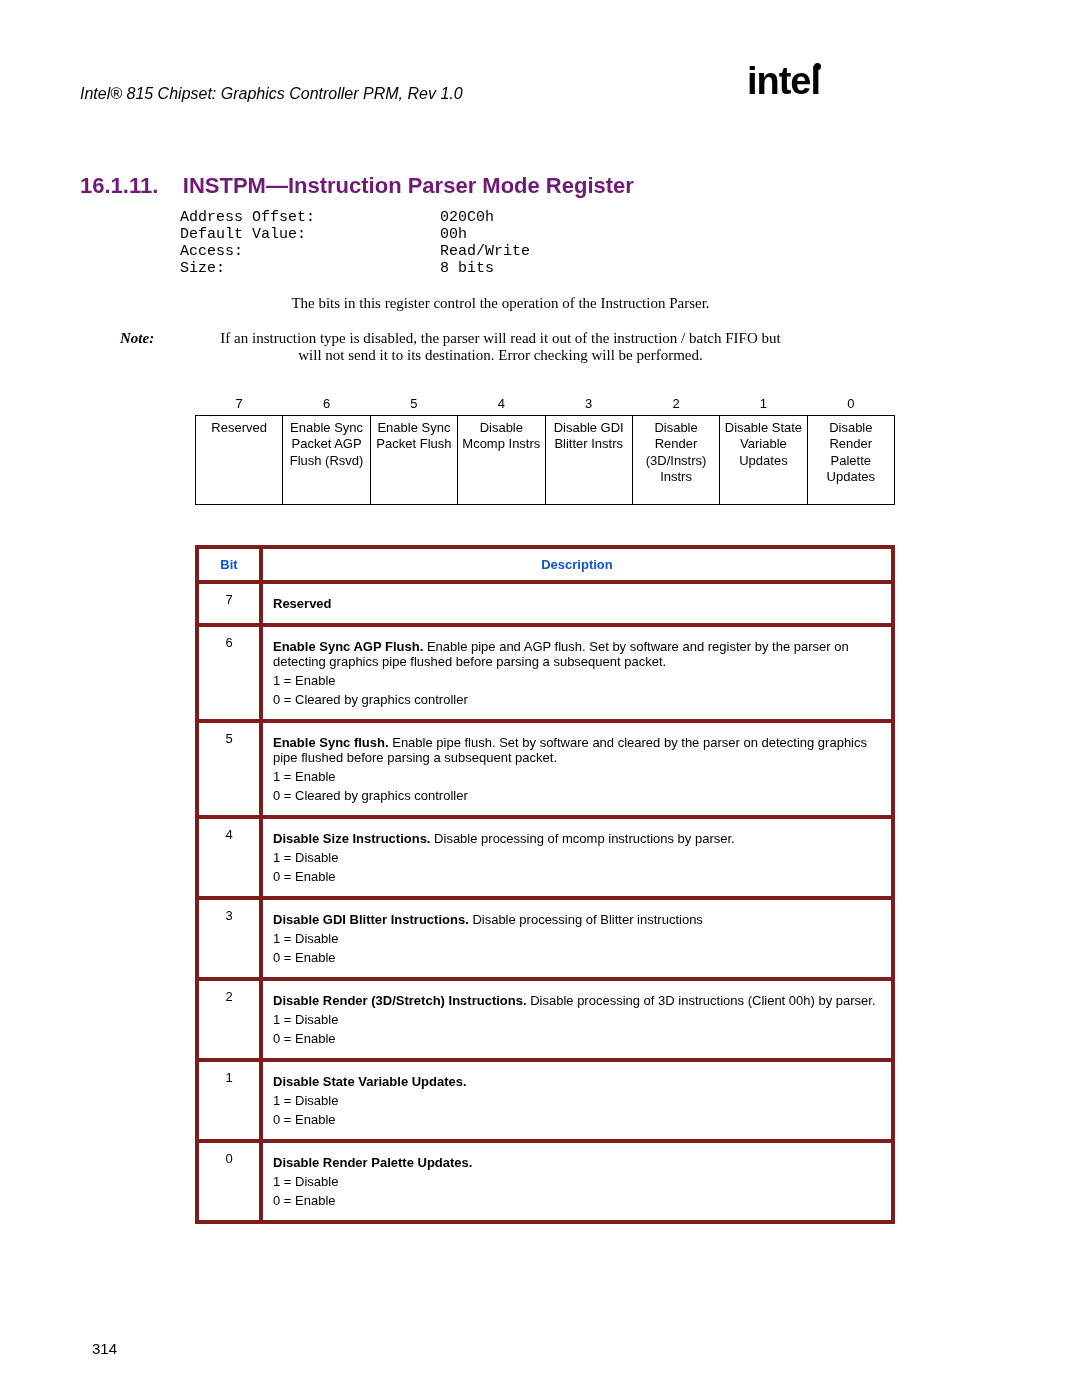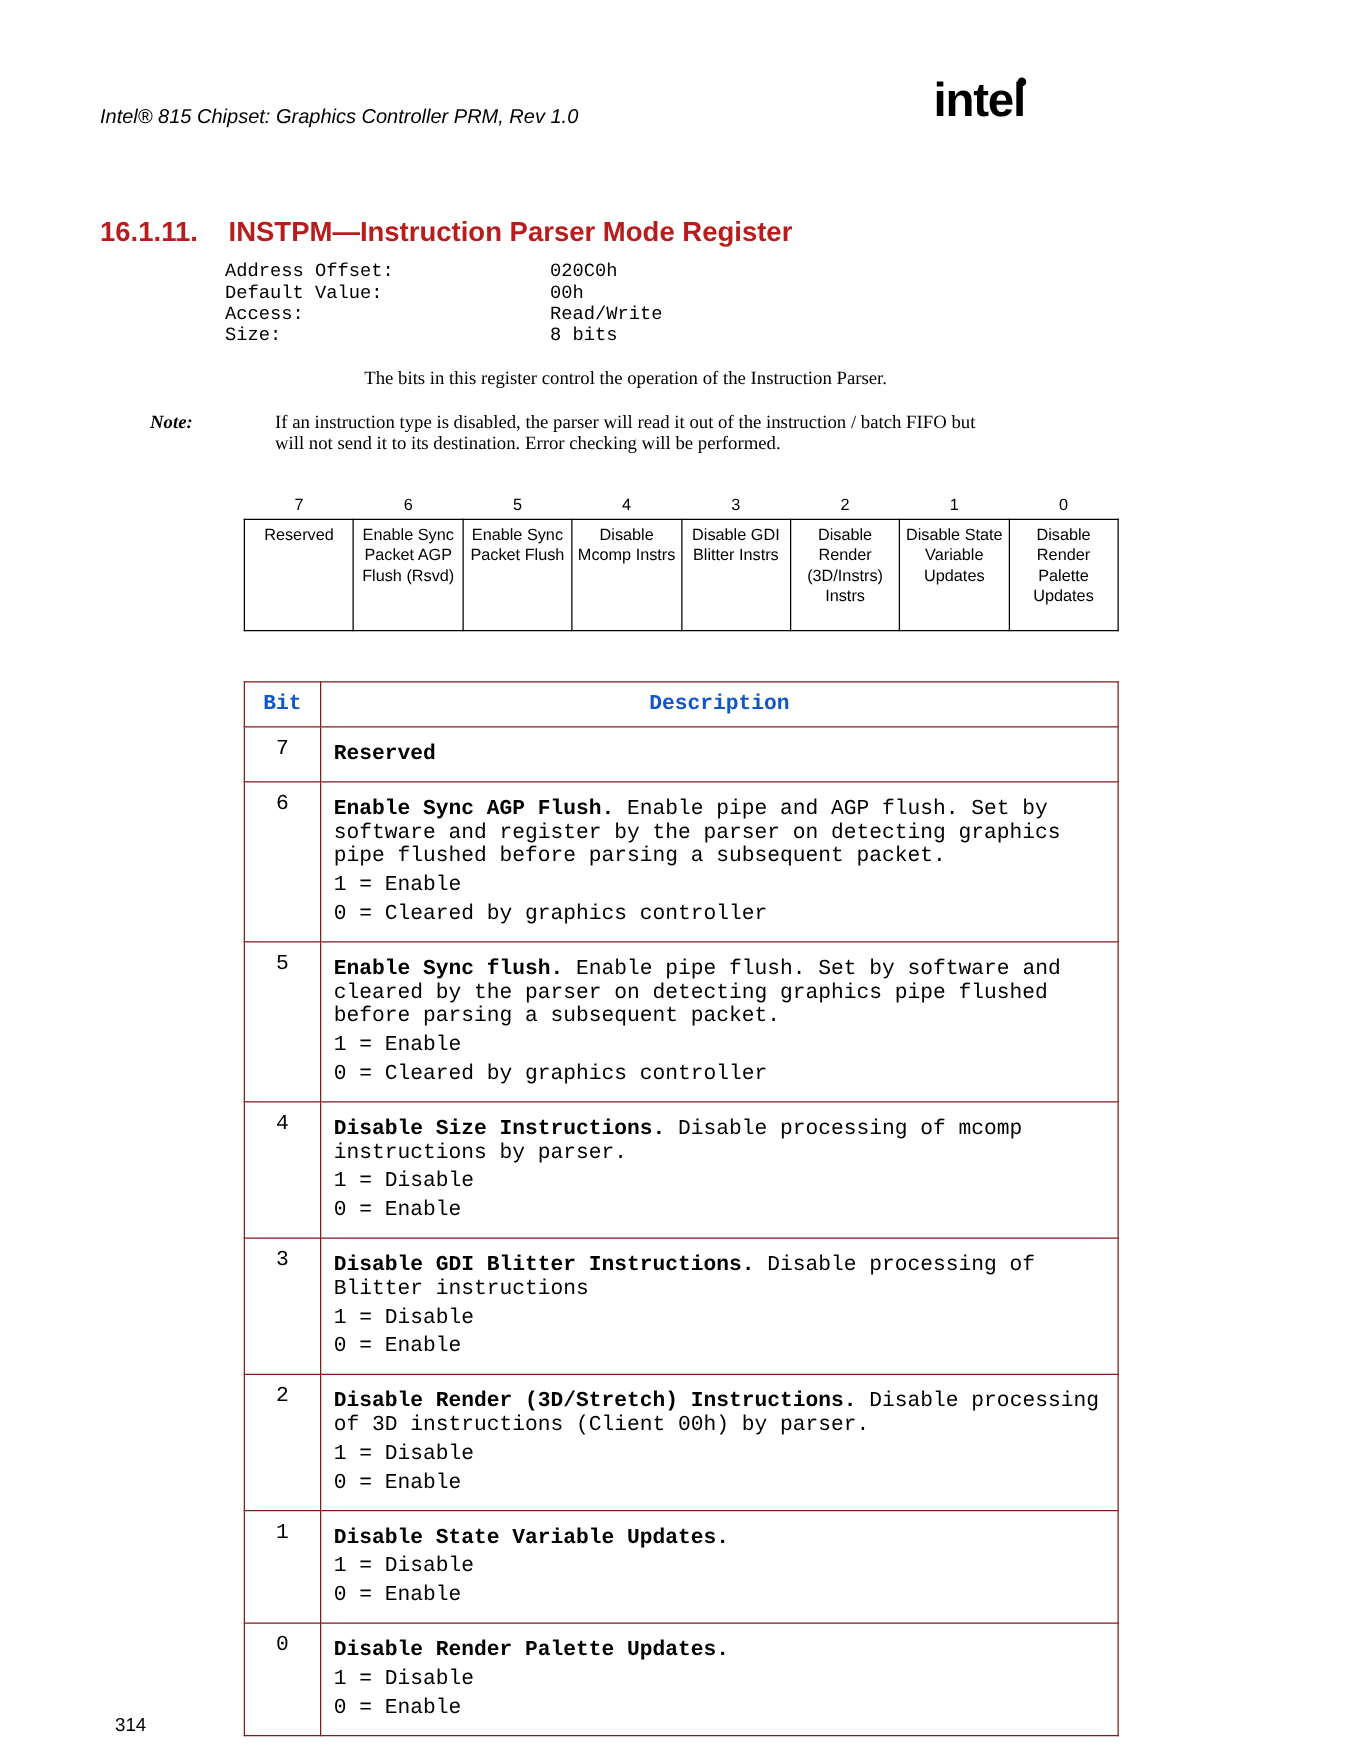--- a/index.html
+++ b/index.html
@@ -36,21 +36,21 @@
     display: inline-block;
     width: 7px;
     height: 7px;
     background: #000;
     border-radius: 50%;
     margin-left: -6px;
     margin-bottom: 24px;
     vertical-align: baseline;
   }
   .section-heading {
-    color: #b91c1c;
+    color: #701a75;
     font-size: 22px;
     font-weight: bold;
     margin-top: 70px;
     margin-bottom: 10px;
   }
   .info-table {
     margin-left: 100px;
     font-family: Liberation Mono, monospace;
     font-size: 15px;
   }
@@ -79,20 +79,21 @@
     font-size: 15px;
     padding-right: 10px;
     box-sizing: border-box;
     margin-left: 40px;
   }
   .note-text {
     flex: 1;
     font-family: Georgia, 'Times New Roman', serif;
     font-size: 15px;
     padding-right: 40px;
+    text-align: center;
   }
   .bit-diagram {
     margin: 28px 0 0 115px;
     border-collapse: collapse;
     width: 700px;
     table-layout: fixed;
   }
   .bit-diagram td, .bit-diagram th {
     text-align: center;
     font-family: Arial, sans-serif;
@@ -107,24 +108,24 @@
     border: 1px solid #000;
     height: 80px;
     line-height: 1.25;
   }
   .desc-table {
     margin: 40px 0 0 115px;
     border-collapse: collapse;
     width: 700px;
   }
   .desc-table th, .desc-table td {
-    border: 1px solid #7f1d1d;
+    border: 4px solid #7f1d1d;
     padding: 8px 10px;
-    font-family: Liberation Mono, monospace;
-    font-size: 17px;
+    font-family: Liberation Sans, sans-serif;
+    font-size: 13px;
     vertical-align: top;
     text-align: left;
   }
   .desc-table th {
     color: #1155cc;
     text-align: center;
     font-weight: bold;
   }
   .desc-table td.bitcol {
     width: 40px;

